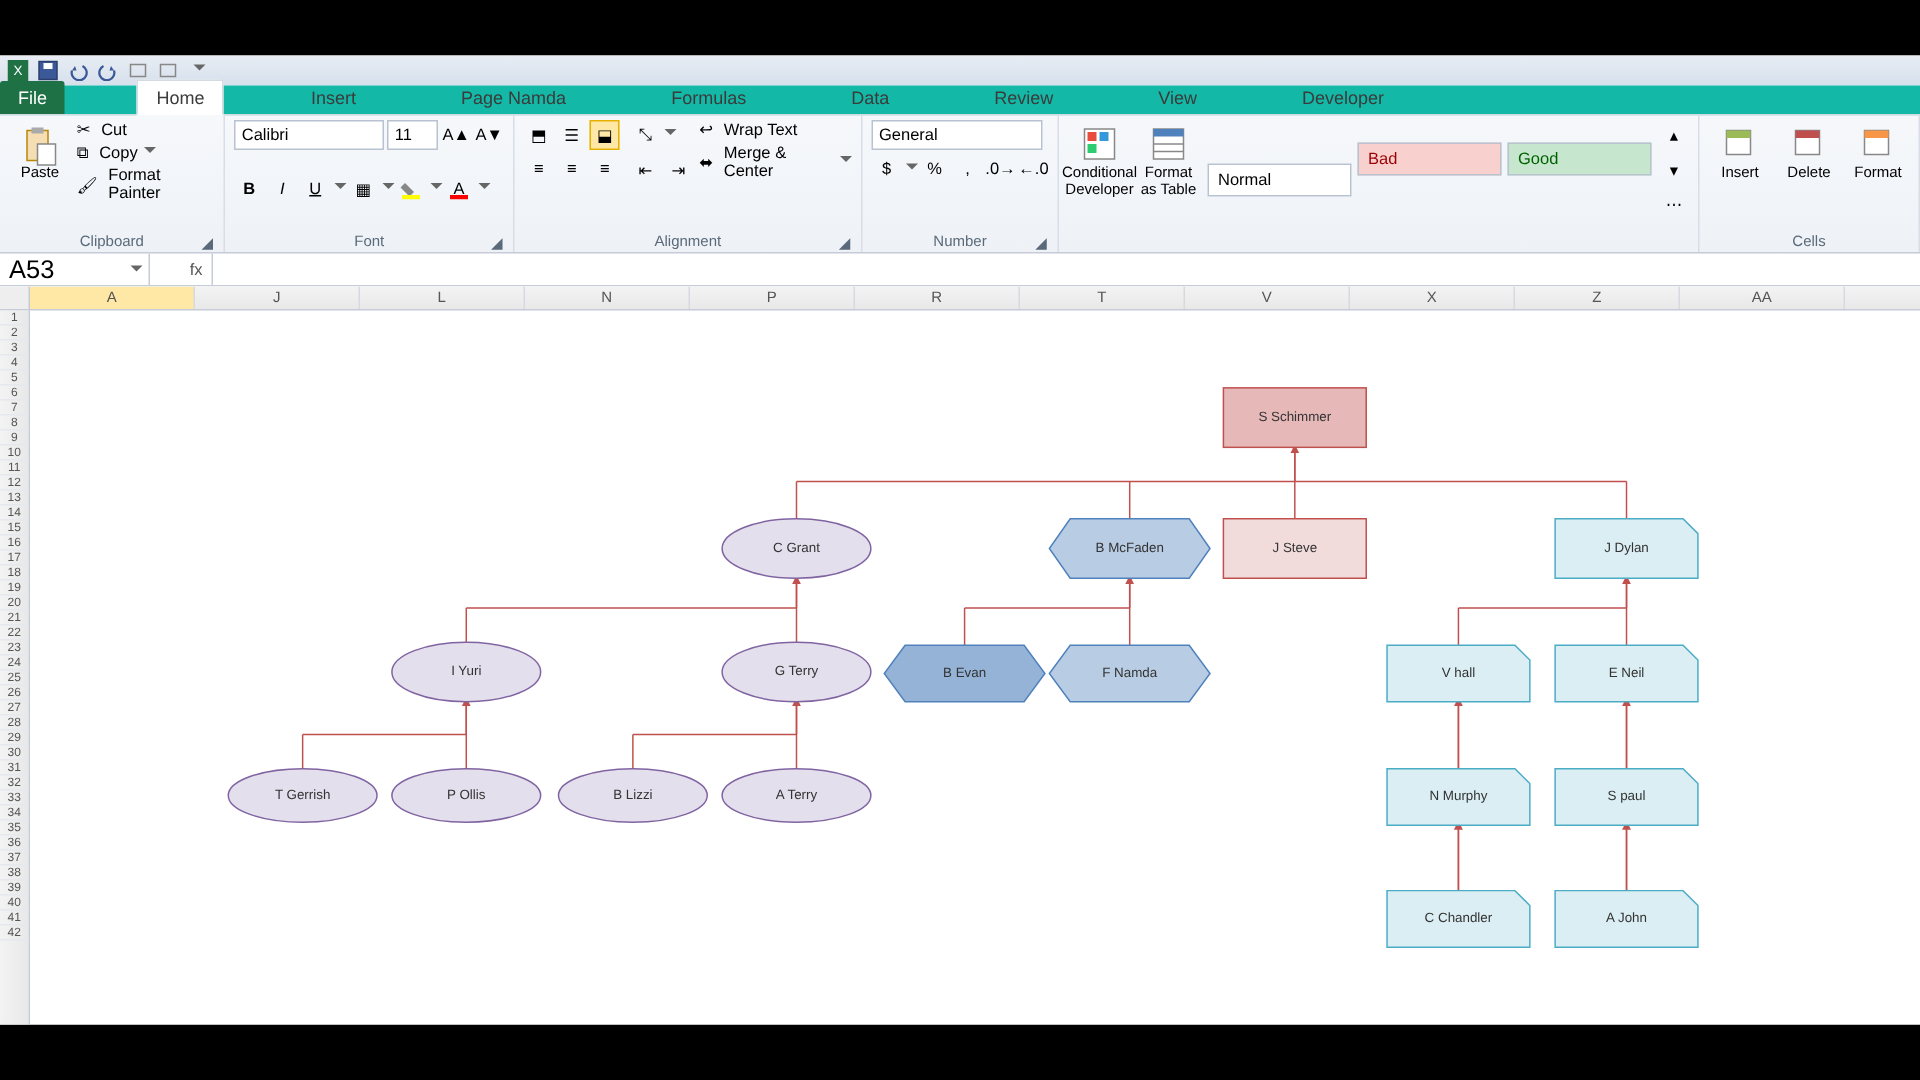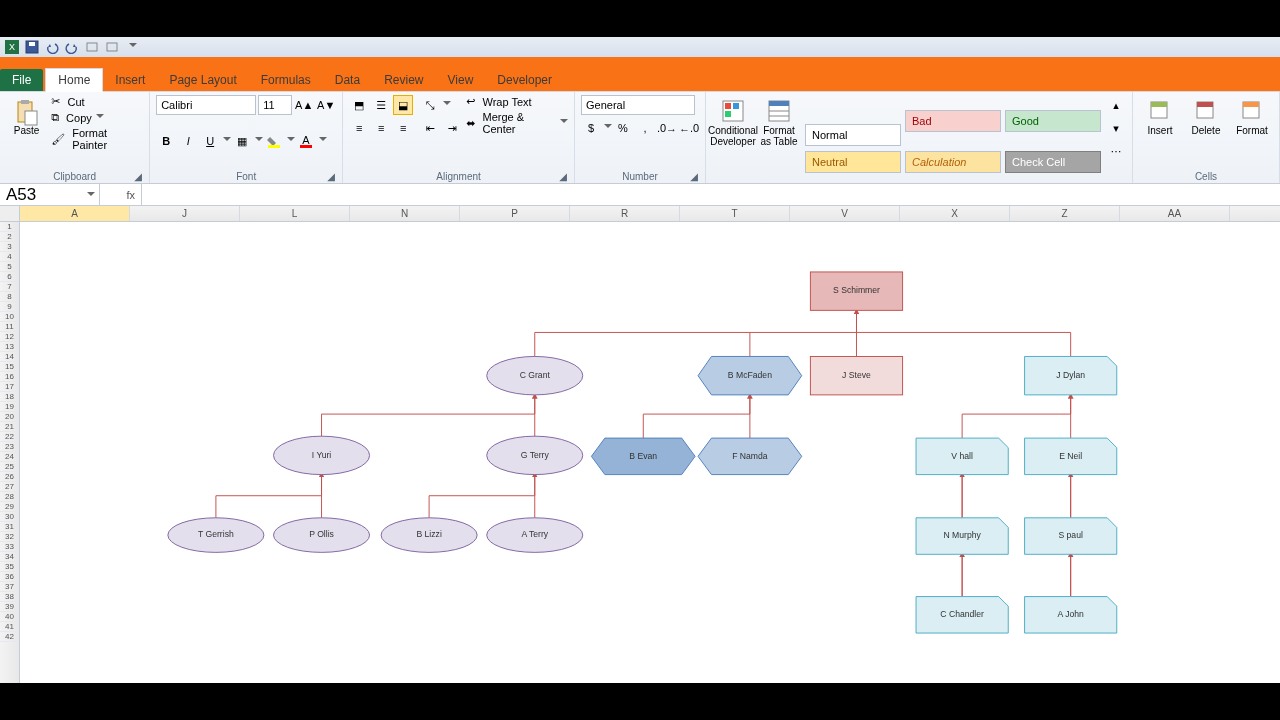--- a/index.html
+++ b/index.html
@@ -5,21 +5,21 @@
   * { box-sizing: border-box; margin: 0; padding: 0; }
   body { font-family: "Segoe UI", Tahoma, sans-serif; font-size: 11px; background: #000; user-select: none; }
   .app { position: absolute; top: 37px; left: 0; right: 0; bottom: 37px; background: #fff; display: flex; flex-direction: column; }
 
   
   .qat { height: 20px; background: linear-gradient(#e8edf4,#d6e0ec); display: flex; align-items: center; padding: 0 4px; gap: 4px; }
   .qat-icon { width: 16px; height: 16px; display: inline-flex; align-items: center; justify-content: center; }
   .title-area { position: absolute; top: 37px; left: 0; right: 0; height: 20px; text-align: center; line-height: 20px; font-size: 12px; color: #4a5a6a; pointer-events: none; }
 
   
-  .tabs { height: 35px; background: #f97316; border-bottom: 1px solid #d4d9e2; display: flex; align-items: flex-end; }
+  .tabs { height: 20px; background: #14b8a6; border-bottom: 1px solid #d4d9e2; display: flex; align-items: flex-end; gap: 46px; }
   .tab { padding: 4px 12px; font-size: 12px; color: #3b3b3b; cursor: default; }
   .tab.file { background: #1e7145; color: #fff; border-radius: 2px 2px 0 0; margin-right: 2px; }
   .tab.active { border: 1px solid #d4d9e2; border-bottom: 1px solid #fff; background: #fff; position: relative; top: 1px; }
 
   
   .ribbon { height: 92px; background: linear-gradient(#f6f8fb,#eef2f7); border-bottom: 1px solid #c5ccd7; display: flex; }
   .group { border-right: 1px solid #d8dee8; padding: 3px 6px 1px 6px; display: flex; flex-direction: column; justify-content: space-between; }
   .group-body { display: flex; gap: 4px; align-items: flex-start; }
   .group-label { text-align: center; font-size: 10px; color: #5a6a7a; padding-top: 1px; position: relative; }
   .launcher { position: absolute; right: 0; bottom: 1px; width: 10px; height: 10px; }
@@ -109,21 +109,21 @@
       </span>
     <span class="qat-icon">
         <span class="tri"></span>
       </span>
   </div>
 
   <div class="tabs">
     <div class="tab file">File</div>
     <div class="tab active">Home</div>
     <div class="tab">Insert</div>
-    <div class="tab">Page Layout</div>
+    <div class="tab">Page Namda</div>
     <div class="tab">Formulas</div>
     <div class="tab">Data</div>
     <div class="tab">Review</div>
     <div class="tab">View</div>
     <div class="tab">Developer</div>
   </div>
 
   <div class="ribbon">
 
     <div class="group">
@@ -257,25 +257,20 @@
                 <line x1="2" y1="12" x2="22" y2="12" stroke="#888"></line>
                 <line x1="2" y1="17" x2="22" y2="17" stroke="#888"></line>
               </svg></span>
           <span class="lbl">Format as Table</span>
         </div>
         <div class="col">
           <div class="row">
             <div class="style-cell style-normal">Normal</div>
             <div class="style-cell style-bad">Bad</div>
             <div class="style-cell style-good">Good</div>
-          </div>
-          <div class="row">
-            <div class="style-cell style-neutral">Neutral</div>
-            <div class="style-cell style-calc">Calculation</div>
-            <div class="style-cell style-check">Check Cell</div>
           </div>
         </div>
         <div class="col" style="justify-content:center">
           <span class="mini">▴</span>
           <span class="mini">▾</span>
           <span class="mini">⋯</span>
         </div>
       </div>
     </div>
 

